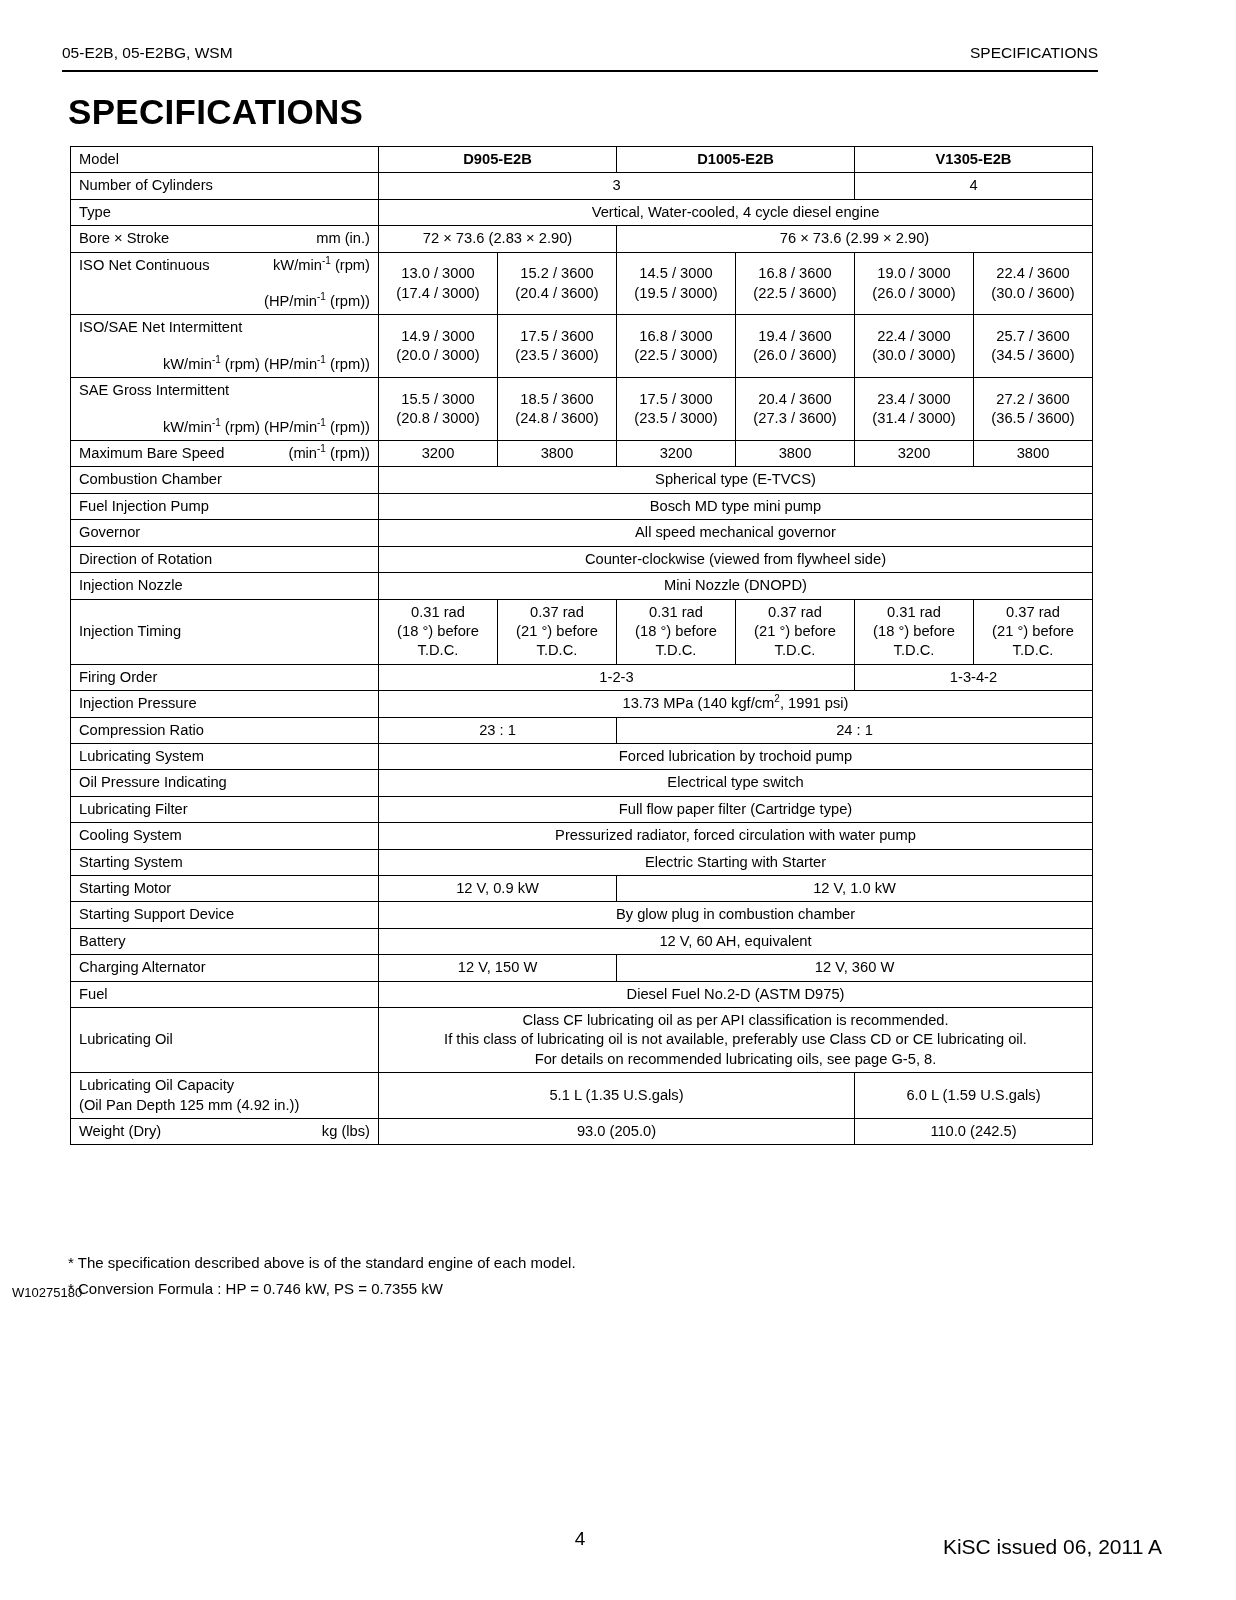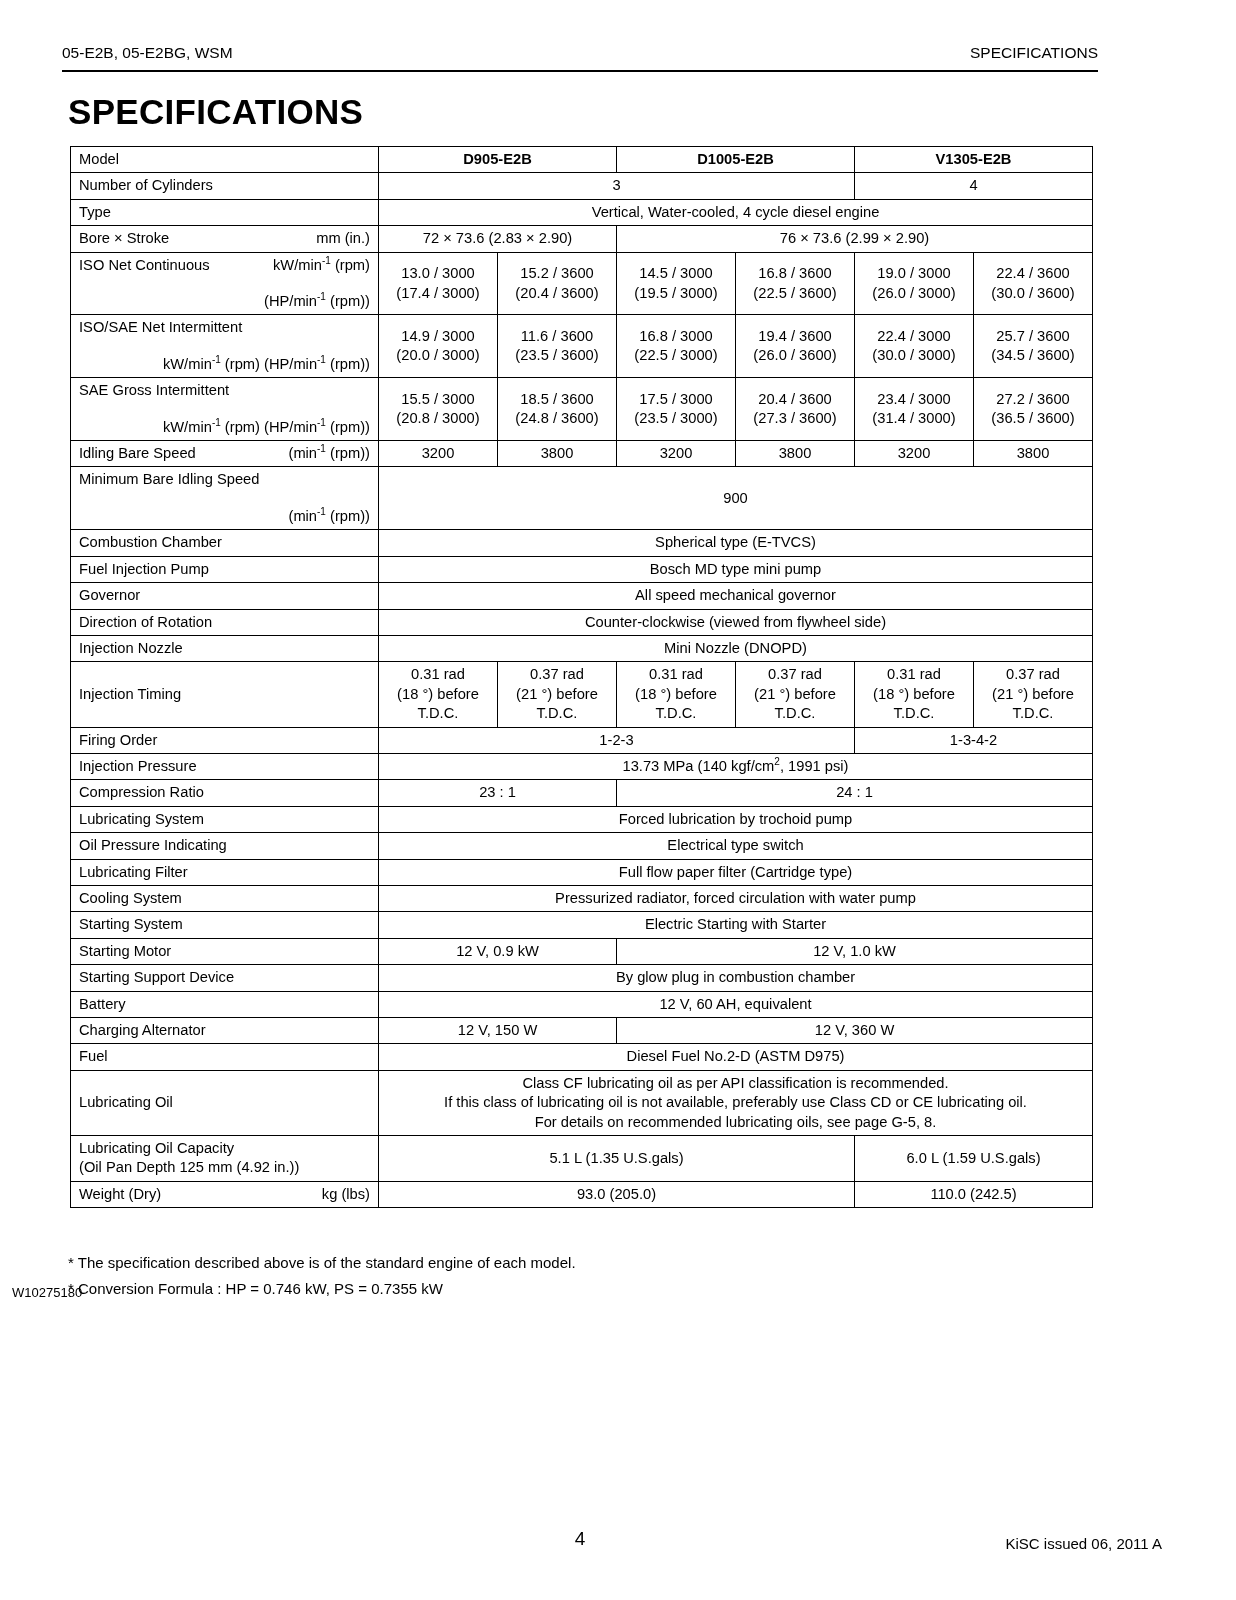--- a/index.html
+++ b/index.html
@@ -88,21 +88,21 @@
   .pagenum {
     position: absolute;
     left: 0; top: 1528px; width: 1136px;
     text-align: center;
     font-size: 19px;
   }
   .issued {
     position: absolute;
     left: 0; top: 1535px; width: 1150px;
     text-align: right;
-    font-size: 15px;
+    font-size: 21px;
   }
 </style>
 </head>
 <body>
 
 <div class="page">
 
   <div class="runhead">
     <span>05-E2B, 05-E2BG, WSM</span>
     <span>SPECIFICATIONS</span>
@@ -187,21 +187,21 @@
       <tr>
         <td class="lbl">
           <span class="two-line">ISO/SAE Net Intermittent</span>
           <span class="lbl-indent nowrap"><span>kW/min</span><sup>-1</sup><span> (rpm) (HP/min</span><sup>-1</sup><span> (rpm))</span></span>
         </td>
         <td class="ctr">
               <span class="two-line">14.9 / 3000</span>
               <span class="two-line">(20.0 / 3000)</span>
             </td>
         <td class="ctr">
-              <span class="two-line">11.6 / 3600</span>
+              <span class="two-line">17.5 / 3600</span>
               <span class="two-line">(23.5 / 3600)</span>
             </td>
         <td class="ctr">
               <span class="two-line">16.8 / 3000</span>
               <span class="two-line">(22.5 / 3000)</span>
             </td>
         <td class="ctr">
               <span class="two-line">19.4 / 3600</span>
               <span class="two-line">(26.0 / 3600)</span>
             </td>
@@ -241,38 +241,31 @@
               <span class="two-line">(31.4 / 3000)</span>
             </td>
         <td class="ctr">
               <span class="two-line">27.2 / 3600</span>
               <span class="two-line">(36.5 / 3600)</span>
             </td>
       </tr>
 
       <tr>
         <td class="lbl">
-          <span>Idling Bare Speed</span>
+          <span>Maximum Bare Speed</span>
           <span class="unit-right nowrap"><span>(min</span><sup>-1</sup><span> (rpm))</span></span>
         </td>
         <td class="ctr">3200</td>
         <td class="ctr">3800</td>
         <td class="ctr">3200</td>
         <td class="ctr">3800</td>
         <td class="ctr">3200</td>
         <td class="ctr">3800</td>
       </tr>
 
-      <tr>
-        <td class="lbl cellpad-tall">
-          <span class="two-line">Minimum Bare Idling Speed</span>
-          <span class="lbl-indent nowrap"><span>(min</span><sup>-1</sup><span> (rpm))</span></span>
-        </td>
-        <td class="ctr" colspan="6">900</td>
-      </tr>
 
       <tr>
         <td class="lbl">Combustion Chamber</td>
         <td class="ctr" colspan="6">Spherical type (E-TVCS)</td>
       </tr>
 
       <tr>
         <td class="lbl">Fuel Injection Pump</td>
         <td class="ctr" colspan="6">Bosch MD type mini pump</td>
       </tr>

